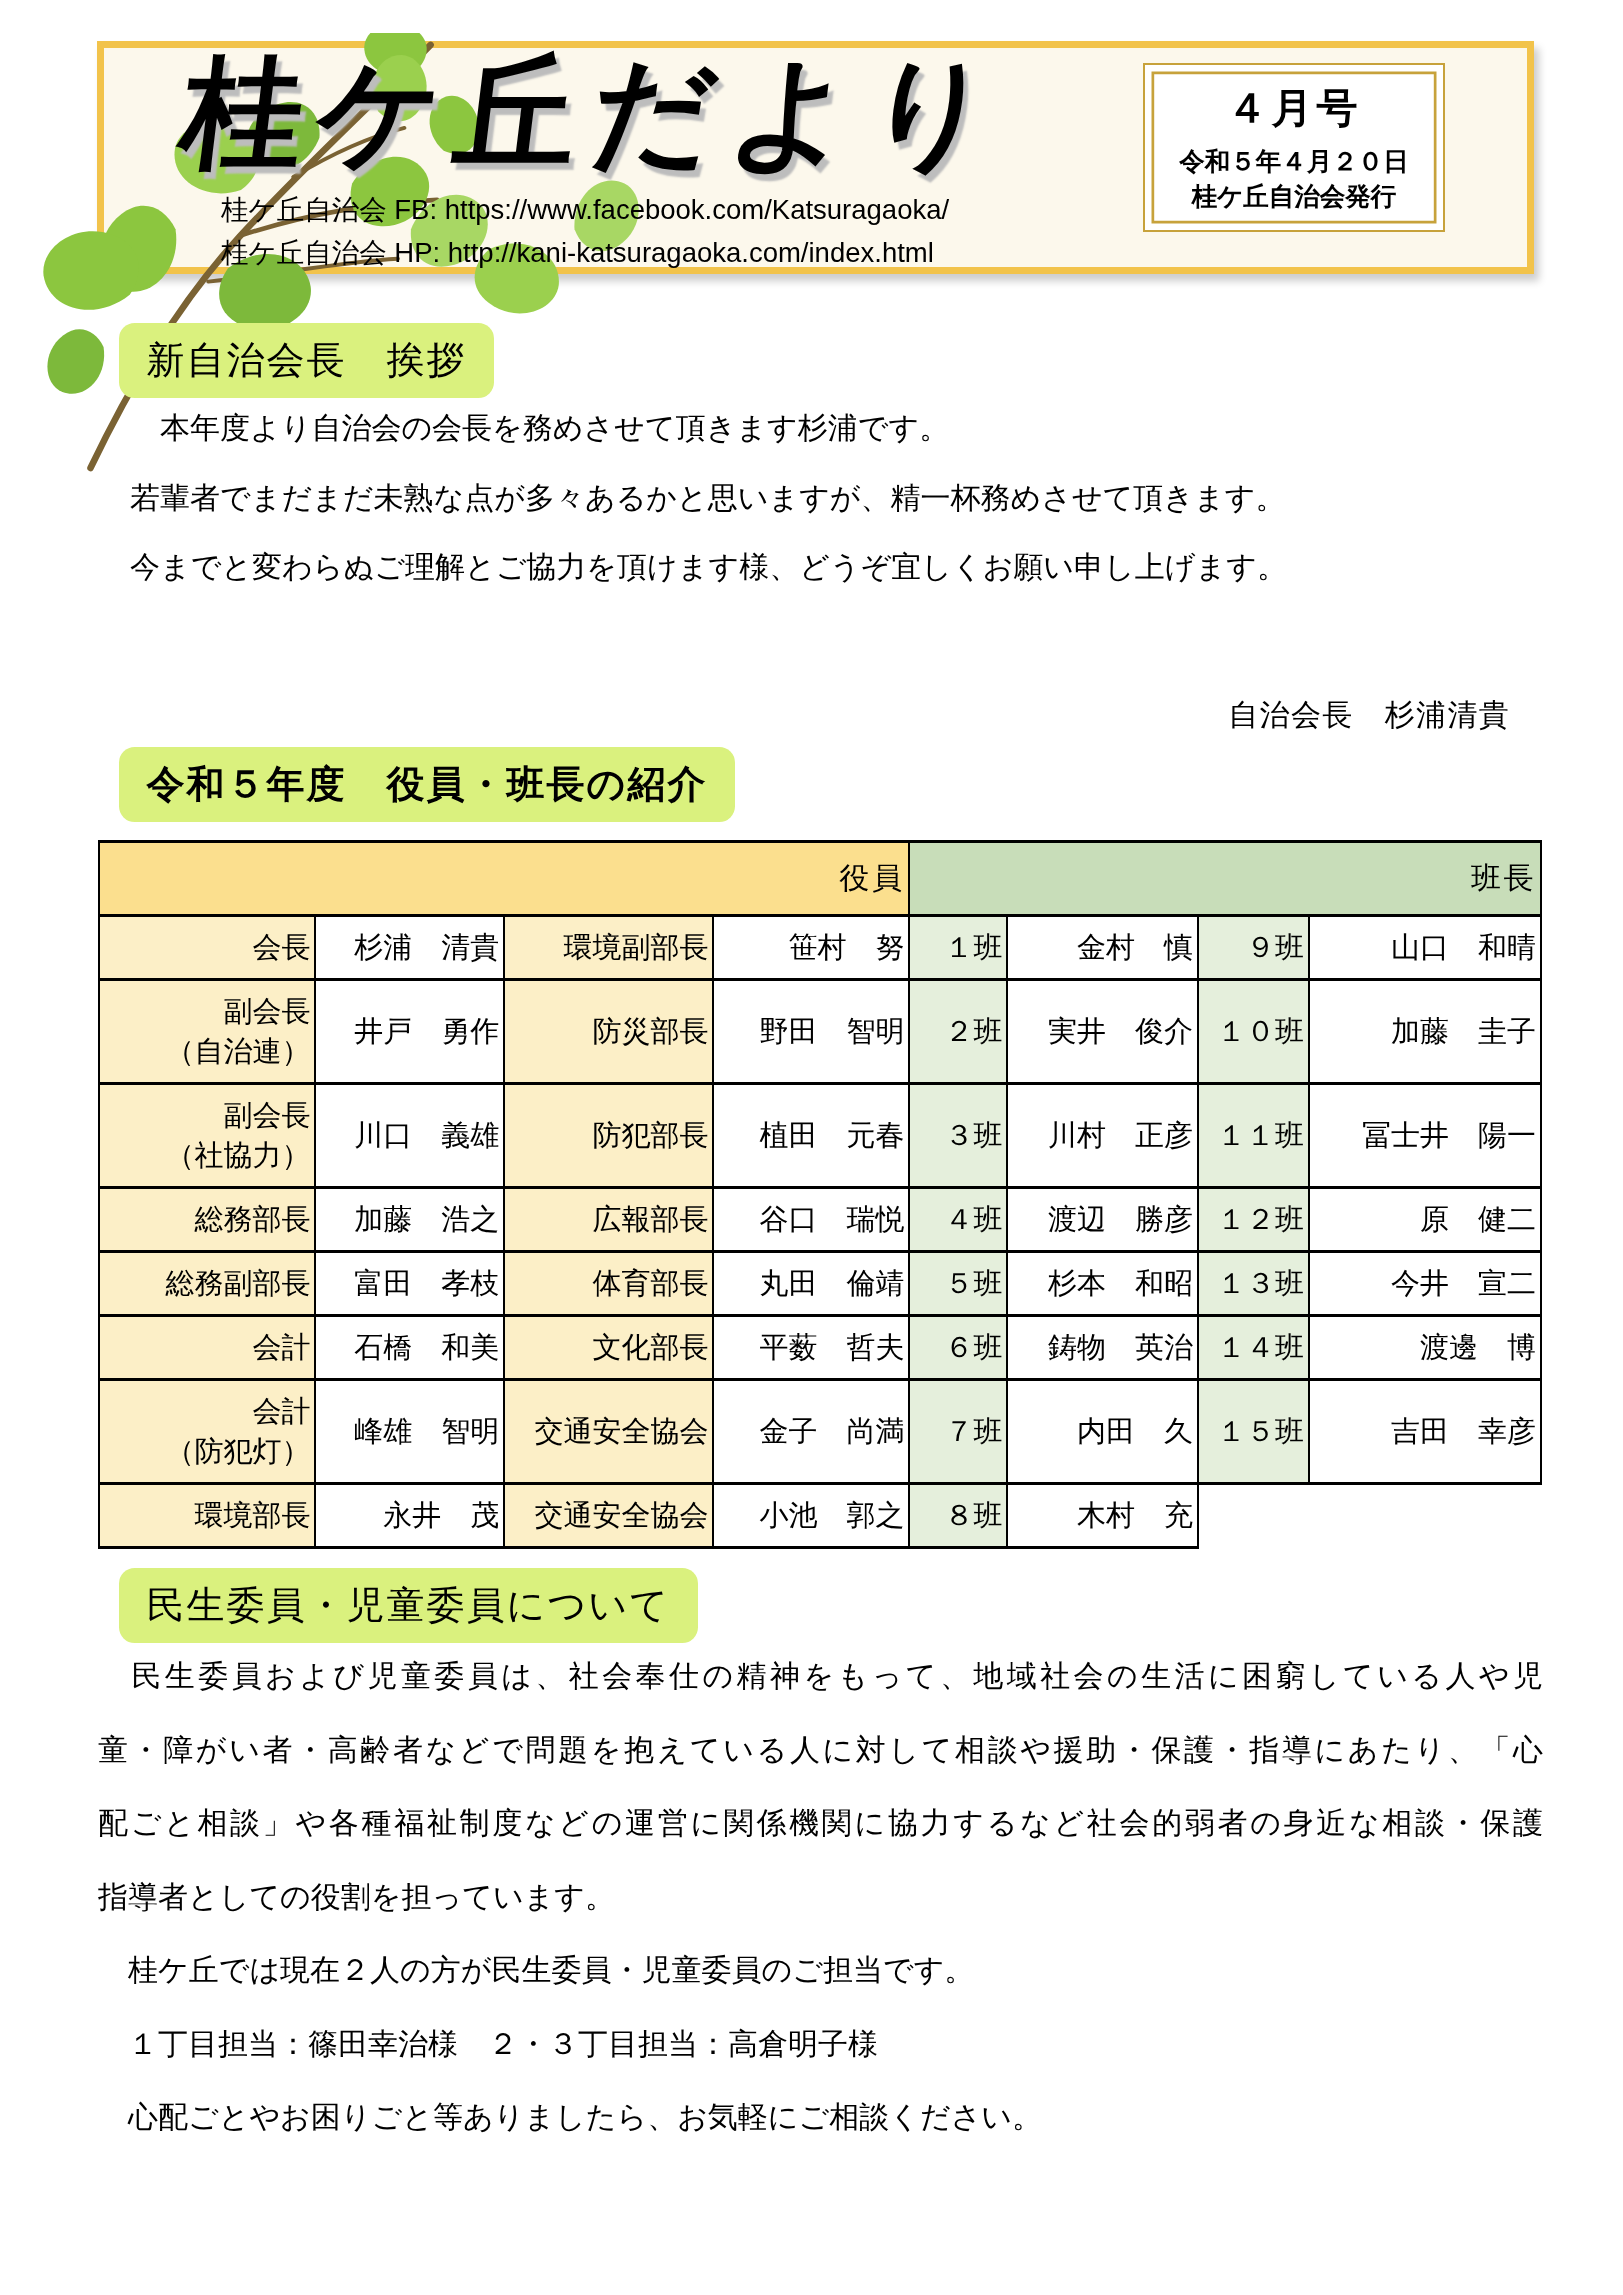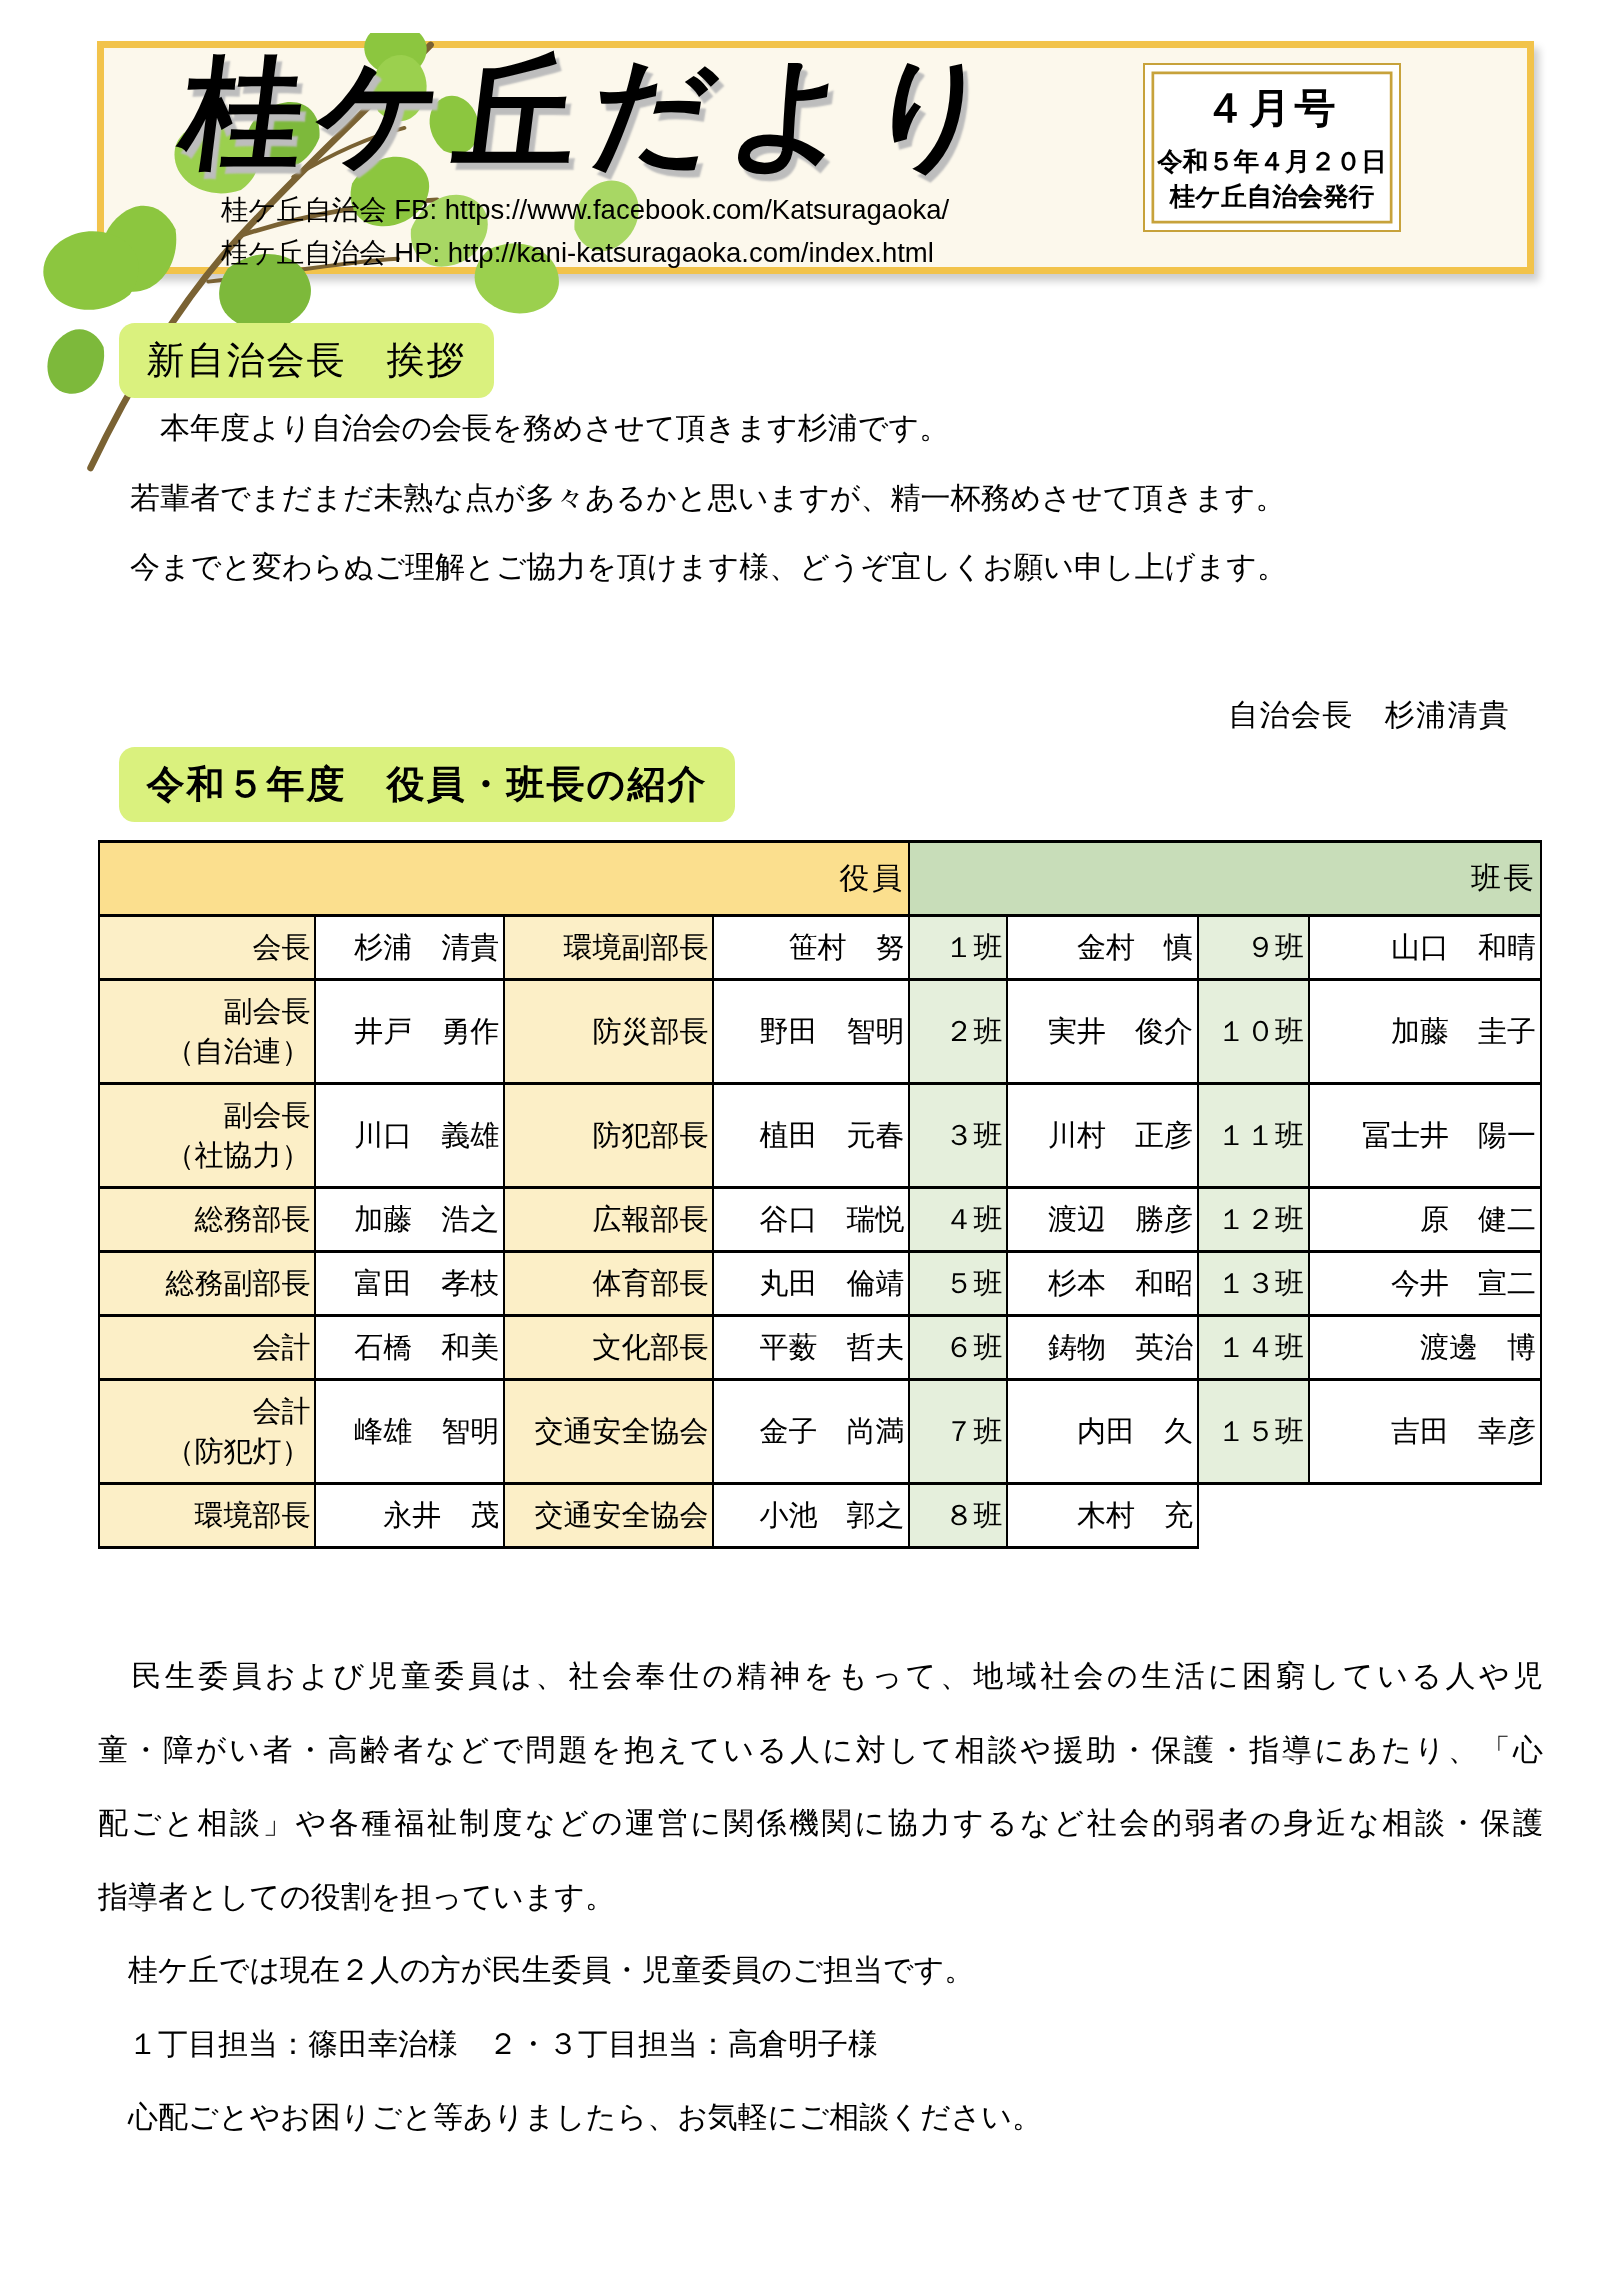--- a/index.html
+++ b/index.html
@@ -47,21 +47,21 @@
     position: absolute;
     left: 221px; top: 188px;
     z-index: 4;
     font-size: 27.5px;
     line-height: 1.57;
     white-space: nowrap;
   }
   .issue-box {
     position: absolute;
     left: 1143px; top: 63px;
-    width: 258px; height: 169px;
+    width: 302px; height: 169px;
     box-sizing: border-box;
     background: #ffffff;
     border: 2.6px solid #C7A23B;
     box-shadow: inset 0 0 0 6.5px #ffffff, inset 0 0 0 9.2px #C7A23B;
     z-index: 4;
     display: flex; flex-direction: column;
     align-items: center; justify-content: center;
     text-align: center;
   }
   .issue-month { font-size: 41px; font-weight: bold; letter-spacing: 3.9px; }
@@ -297,20 +297,21 @@
           <td class="name">永井　茂</td>
           <td class="role">交通安全協会</td>
           <td class="name">小池　郭之</td>
           <td class="han">８班</td>
           <td class="name">木村　充</td>
           <td class="empty" colspan="2"></td>
         </tr>
       </tbody>
   </table>
 
+  <div class="section-heading" id="heading-welfare">民生委員・児童委員について</div>
 
   <div class="welfare-text">
     <div class="line stretch">　民生委員および児童委員は、社会奉仕の精神をもって、地域社会の生活に困窮している人や児</div>
     <div class="line stretch">童・障がい者・高齢者などで問題を抱えている人に対して相談や援助・保護・指導にあたり、「心</div>
     <div class="line stretch">配ごと相談」や各種福祉制度などの運営に関係機関に協力するなど社会的弱者の身近な相談・保護</div>
     <div class="line">指導者としての役割を担っています。</div>
     <div class="line">　桂ケ丘では現在２人の方が民生委員・児童委員のご担当です。</div>
     <div class="line">　１丁目担当：篠田幸治様　２・３丁目担当：高倉明子様</div>
     <div class="line">　心配ごとやお困りごと等ありましたら、お気軽にご相談ください。</div>
   </div>

